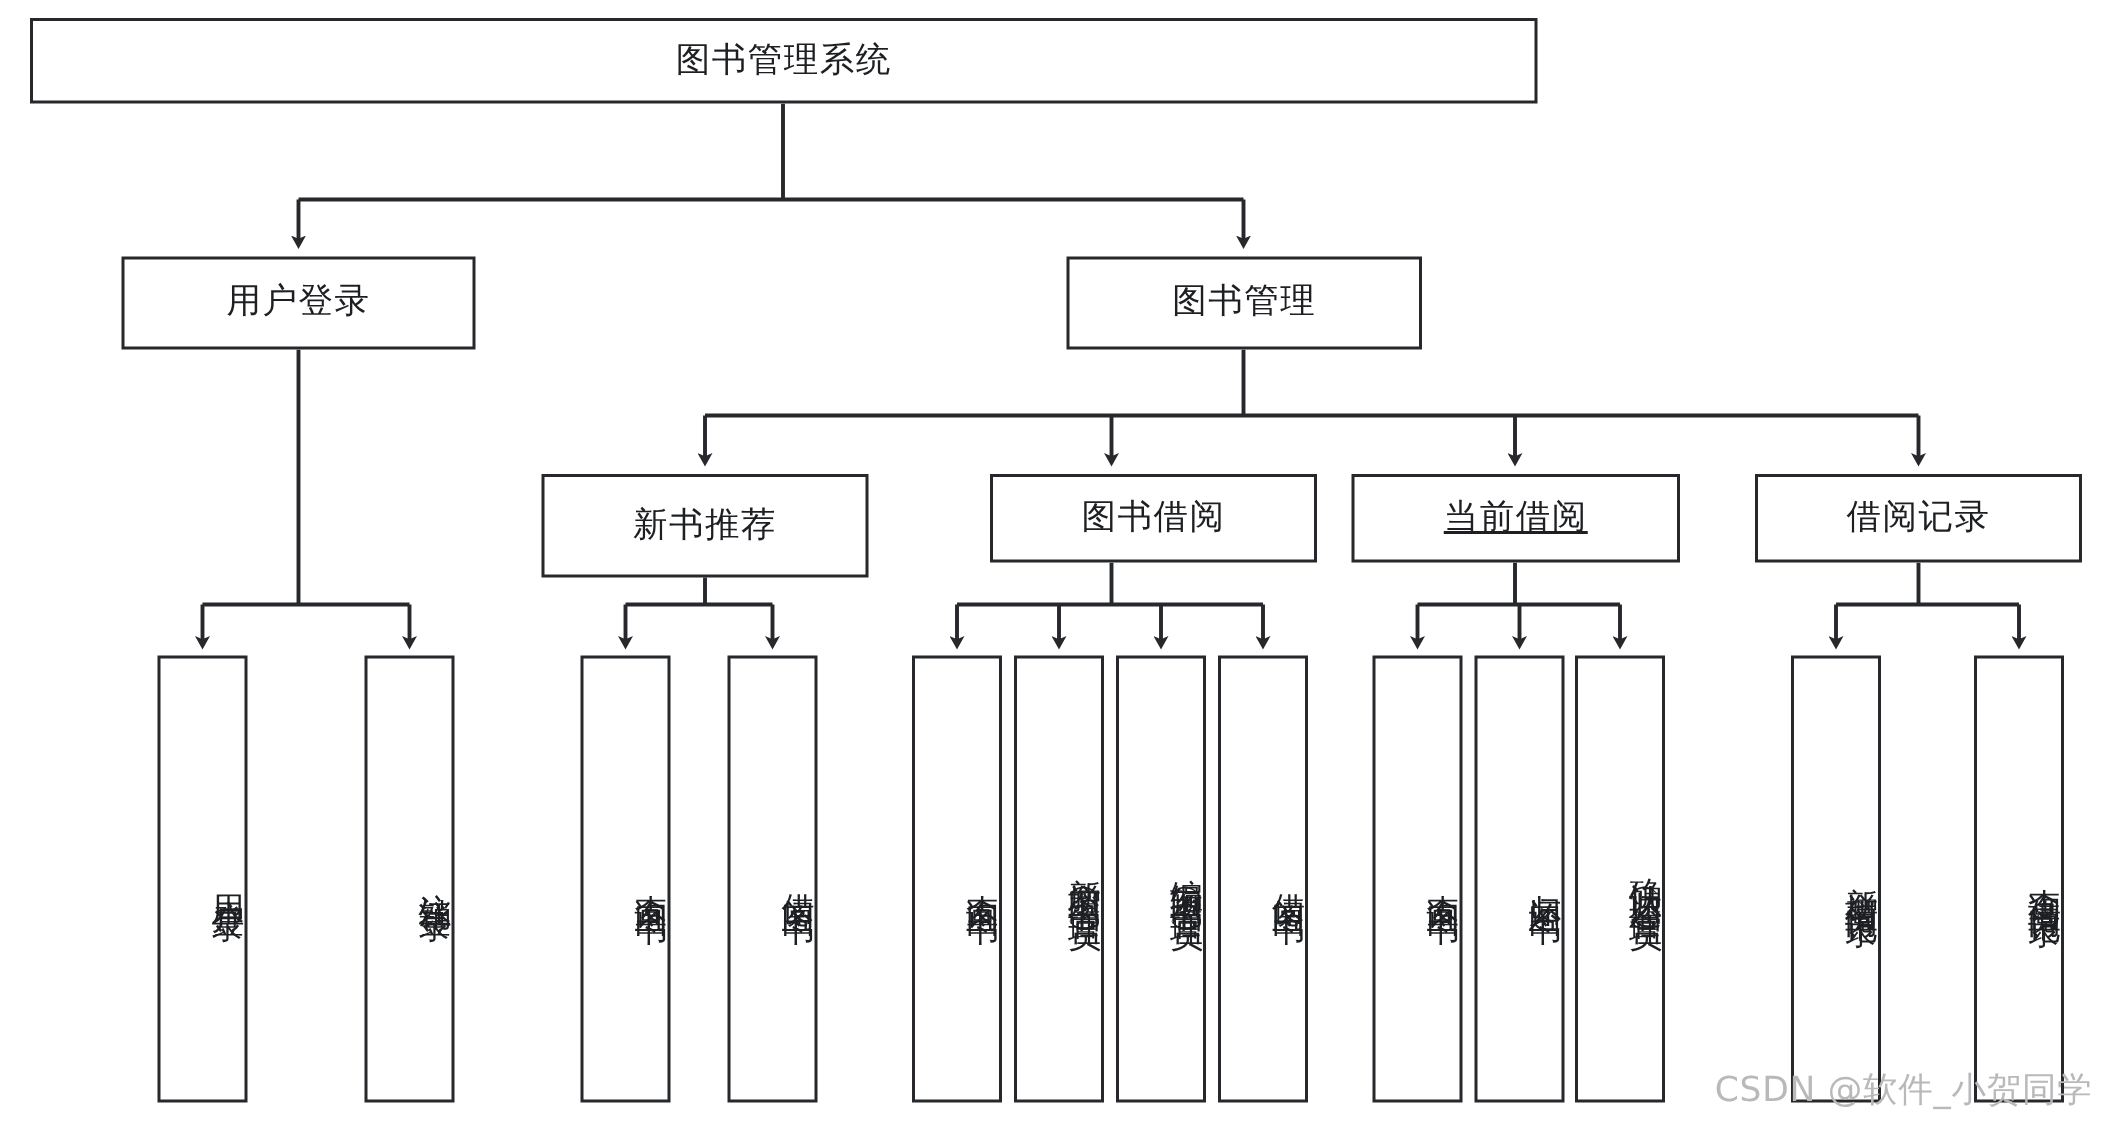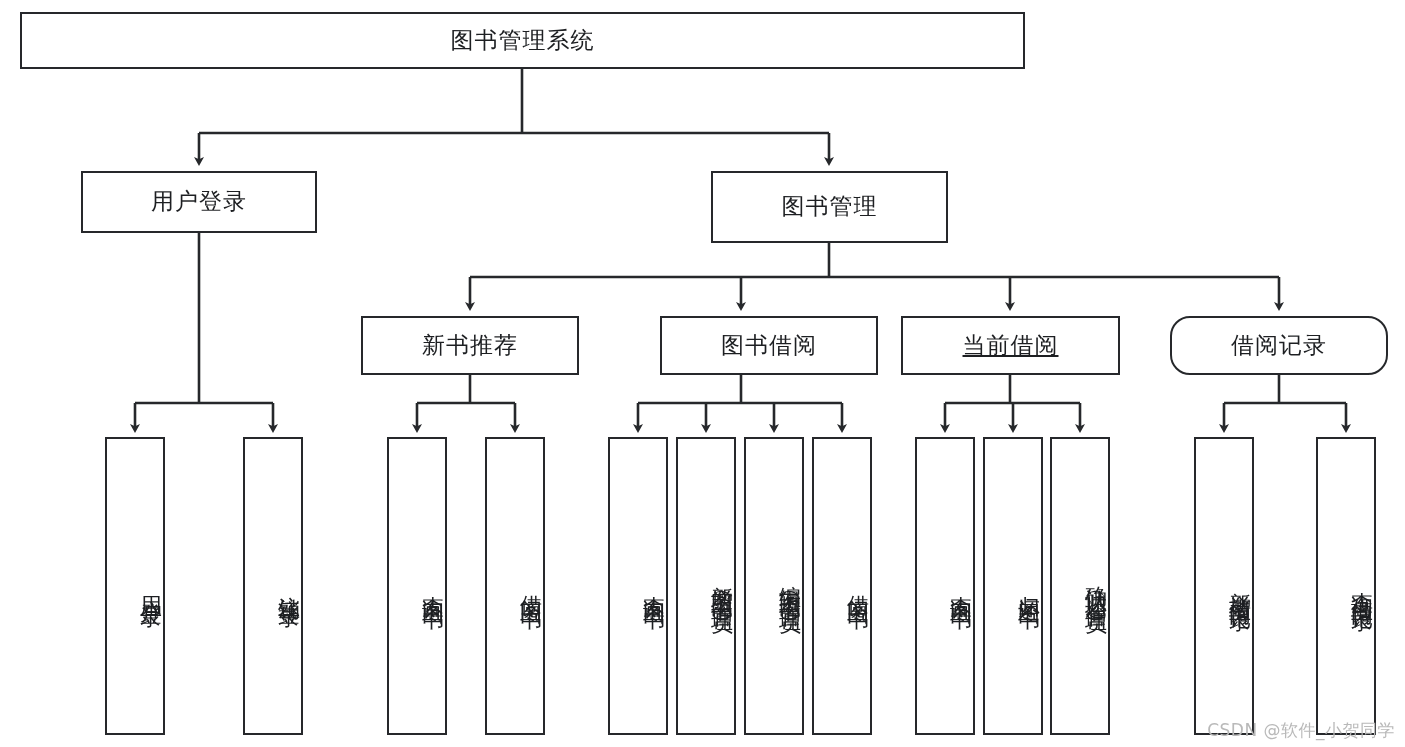--- a/index.html
+++ b/index.html
@@ -48,21 +48,21 @@
   }
   .node.vert > span{
     display:block;
     writing-mode:vertical-rl;
     text-orientation:upright;
   }
   .watermark{
     position:absolute;
     right:10px;
     bottom:5px;
-    font-size:17px;
+    font-size:23px;
     color:#b9b9b9;
     letter-spacing:0.5px;
     white-space:nowrap;
     user-select:none;
   }
 </style>
 </head>
 <body>
 
 <div id="canvas">
@@ -111,26 +111,26 @@
 
     <path d="M1279,375 L1279,403" stroke="#26282b" stroke-width="2.6" fill="none"></path>
     <path d="M1224,403 L1346,403" stroke="#26282b" stroke-width="2.6" fill="none"></path>
     <path d="M1224,403 L1224,428" stroke="#26282b" stroke-width="2.6" fill="none" marker-end="url(#arrow)"></path>
     <path d="M1346,403 L1346,428" stroke="#26282b" stroke-width="2.6" fill="none" marker-end="url(#arrow)"></path>
   </svg>
 
   <div class="node horiz" id="node-root" style="left: 20px; top: 12px; width: 1005px; height: 57px; border-color: rgb(38, 40, 43); background: rgb(255, 255, 255); color: rgb(29, 31, 34);">图书管理系统</div>
 
   <div class="node horiz" id="node-l2-0" style="left: 81px; top: 171px; width: 236px; height: 62px; border-color: rgb(38, 40, 43); background: rgb(255, 255, 255); color: rgb(29, 31, 34);">用户登录</div>
-  <div class="node horiz" id="node-l2-1" style="left: 711px; top: 171px; width: 237px; height: 72px; border-color: rgb(38, 40, 43); background: rgb(255, 255, 255); color: rgb(29, 31, 34);">图书管理</div>
+  <div class="node horiz" id="node-l2-1" style="left: 711px; top: 171px; width: 237px; height: 62px; border-color: rgb(38, 40, 43); background: rgb(255, 255, 255); color: rgb(29, 31, 34);">图书管理</div>
 
-  <div class="node horiz" id="node-l3-0" style="left: 361px; top: 316px; width: 218px; height: 59px; border-color: rgb(38, 40, 43); background: rgb(255, 255, 255); color: rgb(29, 31, 34);">新书推荐</div>
+  <div class="node horiz" id="node-l3-0" style="left: 361px; top: 316px; width: 218px; height: 69px; border-color: rgb(38, 40, 43); background: rgb(255, 255, 255); color: rgb(29, 31, 34);">新书推荐</div>
   <div class="node horiz" id="node-l3-1" style="left: 660px; top: 316px; width: 218px; height: 59px; border-color: rgb(38, 40, 43); background: rgb(255, 255, 255); color: rgb(29, 31, 34);">图书借阅</div>
   <div class="node horiz" id="node-l3-2" style="left: 901px; top: 316px; width: 219px; height: 59px; border-color: rgb(38, 40, 43); background: rgb(255, 255, 255); color: rgb(29, 31, 34); text-decoration: underline;">当前借阅</div>
-  <div class="node horiz" id="node-l3-3" style="left: 1170px; top: 316px; width: 218px; height: 59px; border-color: rgb(38, 40, 43); background: rgb(255, 255, 255); color: rgb(29, 31, 34); border-radius: 20px;">借阅记录</div>
+  <div class="node horiz" id="node-l3-3" style="left: 1170px; top: 316px; width: 218px; height: 59px; border-color: rgb(38, 40, 43); background: rgb(255, 255, 255); color: rgb(29, 31, 34);">借阅记录</div>
 
   <div class="node vert" id="node-leaf-0" style="left: 105px; top: 437px; width: 60px; height: 298px; border-color: rgb(38, 40, 43); background: rgb(255, 255, 255); color: rgb(29, 31, 34);">
     <span>用户登录</span>
   </div>
   <div class="node vert" id="node-leaf-1" style="left: 243px; top: 437px; width: 60px; height: 298px; border-color: rgb(38, 40, 43); background: rgb(255, 255, 255); color: rgb(29, 31, 34);">
     <span>注销登录</span>
   </div>
   <div class="node vert" id="node-leaf-2" style="left: 387px; top: 437px; width: 60px; height: 298px; border-color: rgb(38, 40, 43); background: rgb(255, 255, 255); color: rgb(29, 31, 34);">
     <span>查询图书</span>
   </div>

